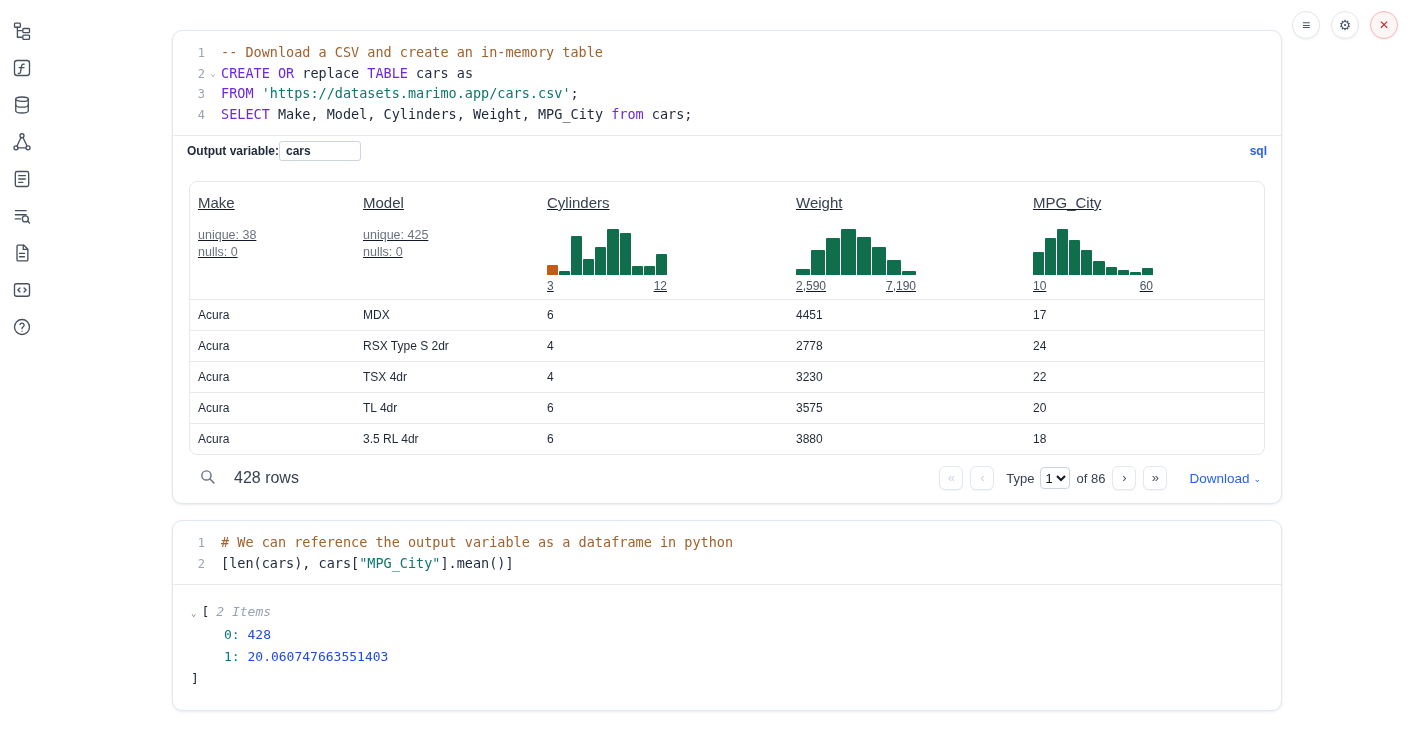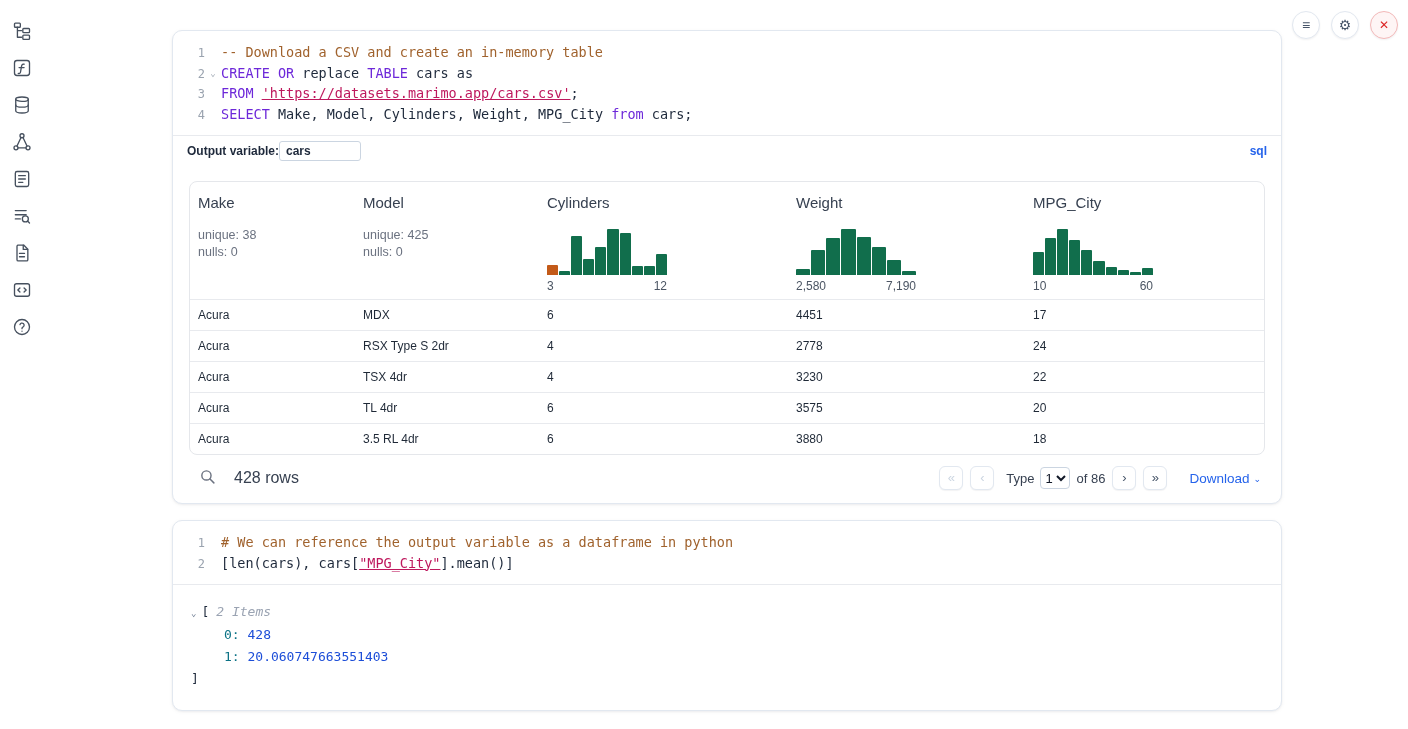--- a/index.html
+++ b/index.html
@@ -30,35 +30,35 @@
   
   .code-area { padding:12px 10px 10px 8px; }
   .code-line { display:flex; line-height:19.5px;
     font-family:"DejaVu Sans Mono", monospace; font-size:13.5px; }
   .gutter-num { width:24px; flex:none; text-align:right; color:#9aa3af;
     font-size:12px; padding-top:1px; }
   .gutter-fold { width:16px; flex:none; text-align:center; color:#9aa3af; font-size:9px; }
   .code-text { white-space:pre; }
   .tok-comment { color:#a0622d; }
   .tok-kw { color:#6d28d9; }
-  .tok-str { color:#be185d;text-decoration:underline; }
+  .tok-str { color:#0f766e; }
   .tok-plain { color:#1e293b; }
   
   .outvar-bar { display:flex; align-items:center; 
     border-top:1px solid #e8eaee; padding:5px 14px; height:30px; }
   .outvar-label { font-size:12px; font-weight:700; color:#1e293b; }
   .outvar-input { width:82px; height:20px; border:1px solid #cbd5e1; border-radius:3px;
     font-size:12px; font-weight:700; color:#1e293b; padding:1px 6px;
     font-family:"Liberation Sans", sans-serif; }
   .lang-badge { margin-left:auto; color:#2563eb; font-size:12px; font-weight:700; cursor:pointer; }
   
   .table-wrap { padding:16px 16px 2px 16px; }
   .data-table { border:1px solid #e5e7eb; border-radius:8px; overflow:hidden; }
   .grid { display:grid; grid-template-columns:165px 184px 249px 237px 1fr; }
-  .th { padding:12px 8px 6px 8px; }
+  .th { padding:12px 8px 6px 8px;text-decoration:underline; }
   .th-name { font-size:15px; font-weight:500; color:#374151; margin-bottom:16px; }
   .th-stat { font-size:12.5px; color:#6b7280; line-height:16.5px; }
   .hist-bars { display:flex; align-items:flex-end; gap:1px; width:120px; height:48px; margin-top:4px; }
   .hist-bar { flex:1; border-radius:1px 1px 0 0; }
   .hist-axis { display:flex; justify-content:space-between; width:120px;
     font-size:12px; color:#4b5563; margin-top:4px; }
   .tr { border-top:1px solid #e8eaee; cursor:default; }
   .td { padding:8px; font-size:12px; color:#1f2937; }
   
   .tfoot { display:flex; align-items:center; height:46px; padding:0 4px; }
@@ -237,21 +237,21 @@
                 <div class="hist-bar" style="height: 6px; background: rgb(17, 110, 76);"></div>
                 <div class="hist-bar" style="height: 25px; background: rgb(17, 110, 76);"></div>
                 <div class="hist-bar" style="height: 37px; background: rgb(17, 110, 76);"></div>
                 <div class="hist-bar" style="height: 46px; background: rgb(17, 110, 76);"></div>
                 <div class="hist-bar" style="height: 38px; background: rgb(17, 110, 76);"></div>
                 <div class="hist-bar" style="height: 28px; background: rgb(17, 110, 76);"></div>
                 <div class="hist-bar" style="height: 15px; background: rgb(17, 110, 76);"></div>
                 <div class="hist-bar" style="height: 4px; background: rgb(17, 110, 76);"></div>
               </div>
               <div class="hist-axis">
-                <span>2,580</span>
+                <span>2,590</span>
                 <span>7,190</span>
               </div>
             </div>
             <div class="th">
               <div class="th-name">MPG_City</div>
               <div class="hist-bars">
                 <div class="hist-bar" style="height: 23px; background: rgb(17, 110, 76);"></div>
                 <div class="hist-bar" style="height: 37px; background: rgb(17, 110, 76);"></div>
                 <div class="hist-bar" style="height: 46px; background: rgb(17, 110, 76);"></div>
                 <div class="hist-bar" style="height: 35px; background: rgb(17, 110, 76);"></div>

